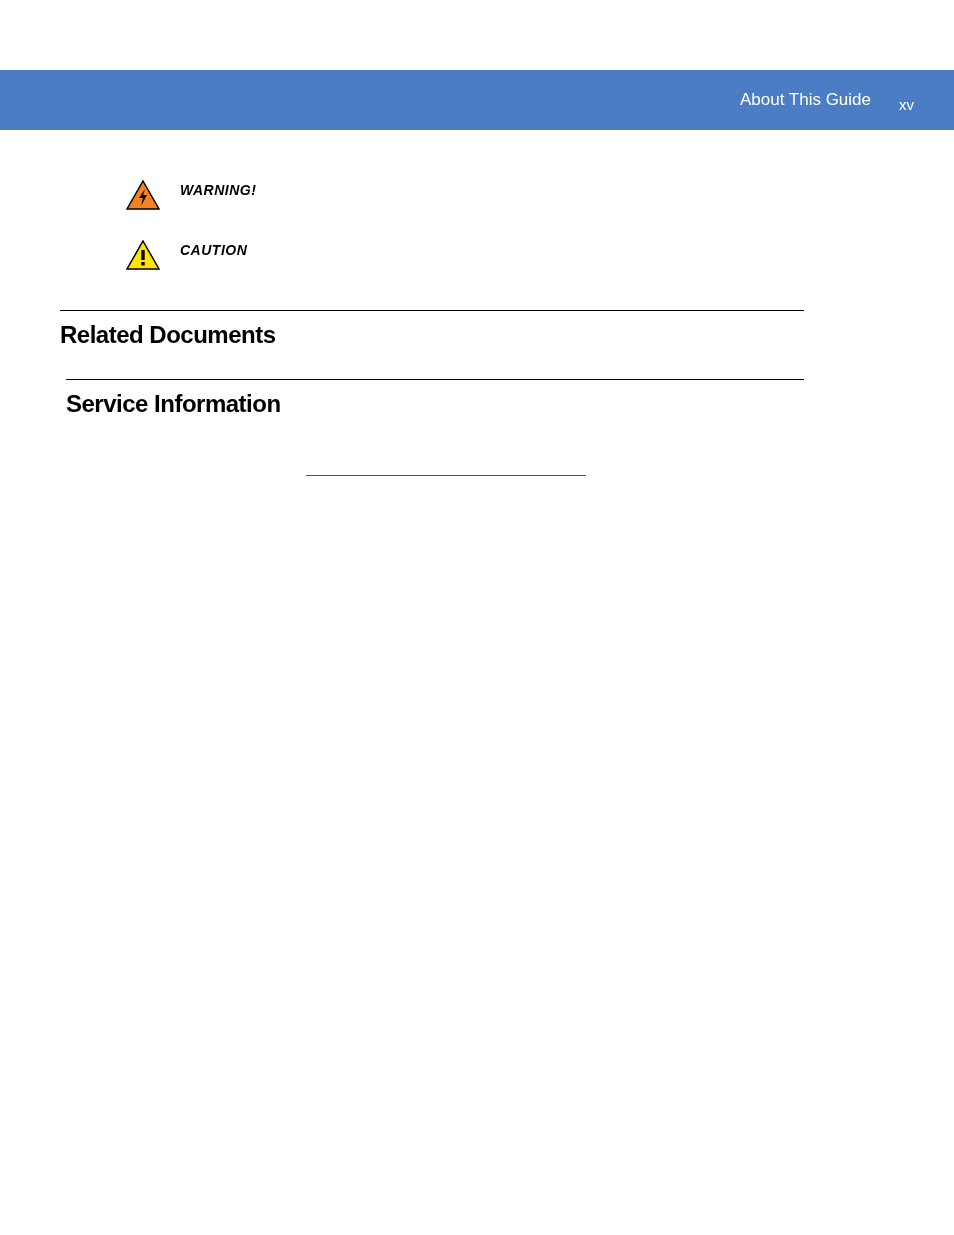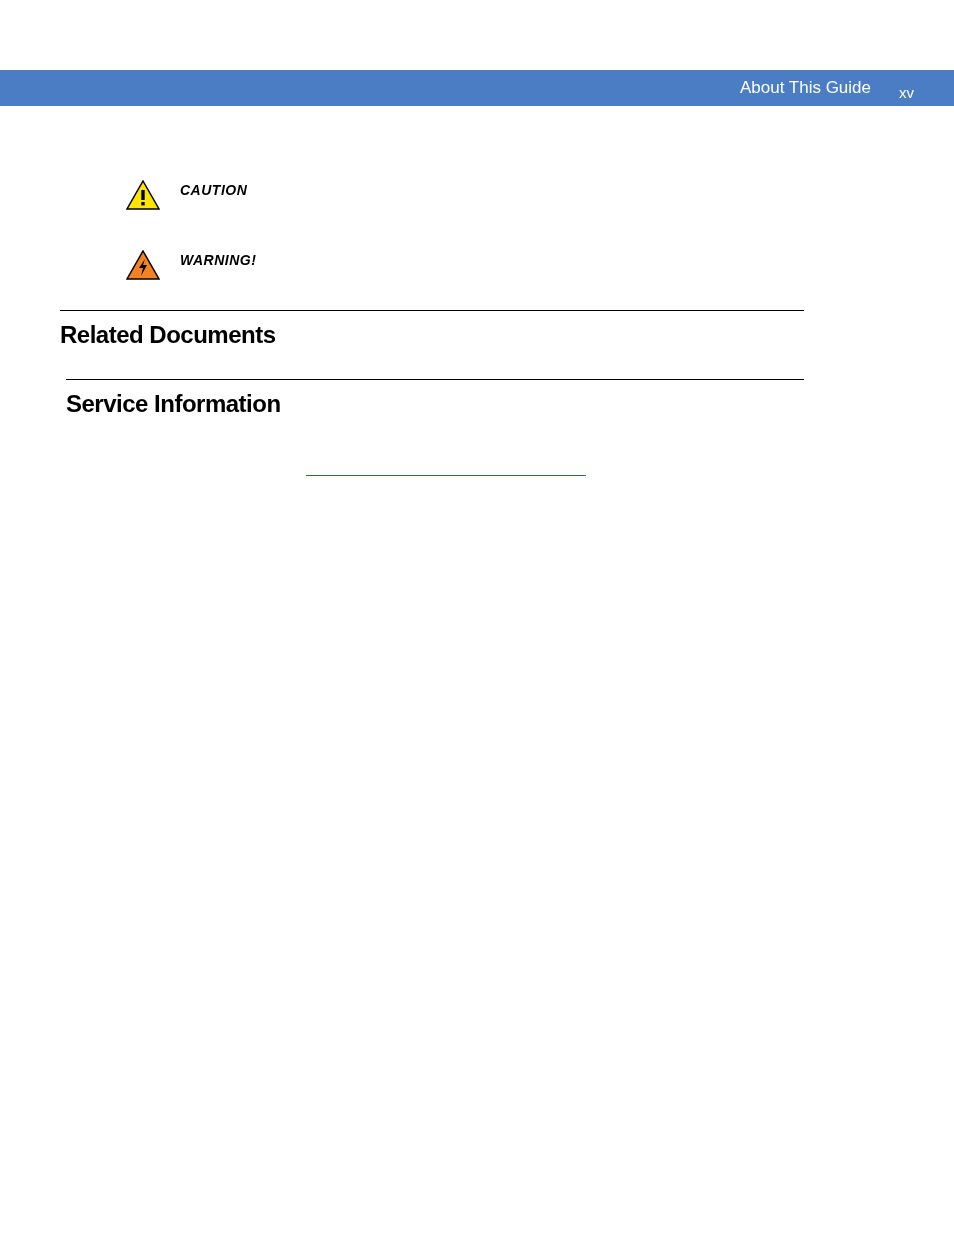--- a/index.html
+++ b/index.html
@@ -8,21 +8,21 @@
     background: #fff;
     width: 954px;
     height: 1235px;
     position: relative;
   }
   .header-bar {
     position: absolute;
     top: 70px;
     left: 0;
     right: 0;
-    height: 36px;
+    height: 60px;
     background: #4a7dc4;
     display: flex;
     align-items: center;
     justify-content: flex-end;
     padding-right: 40px;
     color: #fff;
     font-size: 17px;
   }
   .header-title { margin-right: 28px; }
   .page-num { font-size: 15px; margin-top: 8px; }
@@ -81,39 +81,39 @@
 </head>
 <body>
 
 <div class="header-bar">
   <span class="header-title">About This Guide</span>
   <span class="page-num">xv</span>
 </div>
 
 <div class="content">
 
+  <div class="callout-row" style="margin-bottom:30px;">
+    <div class="icon-wrap">
+      <svg width="34" height="30" viewBox="0 0 34 30">
+        <polygon points="17,1 33,29 1,29" fill="#f58220" stroke="#000" stroke-width="1.5"></polygon>
+        <path d="M 19 9 L 13 18 L 17 18 L 15 26 L 21 15 L 17 15 Z" fill="#000"></path>
+      </svg>
+    </div>
+    <div class="callout-label">WARNING!</div>
+  </div>
+
   <div class="callout-row">
     <div class="icon-wrap">
       <svg width="34" height="30" viewBox="0 0 34 30">
         <polygon points="17,1 33,29 1,29" fill="#ffe400" stroke="#000" stroke-width="1.5"></polygon>
         <rect x="15.3" y="10" width="3.4" height="10" fill="#000"></rect>
         <rect x="15.3" y="22" width="3.4" height="3.4" fill="#000"></rect>
       </svg>
     </div>
     <div class="callout-label">CAUTION</div>
-  </div>
-
-  <div class="callout-row" style="margin-bottom:30px;">
-    <div class="icon-wrap">
-      <svg width="34" height="30" viewBox="0 0 34 30">
-        <polygon points="17,1 33,29 1,29" fill="#f58220" stroke="#000" stroke-width="1.5"></polygon>
-        <path d="M 19 9 L 13 18 L 17 18 L 15 26 L 21 15 L 17 15 Z" fill="#000"></path>
-      </svg>
-    </div>
-    <div class="callout-label">WARNING!</div>
   </div>
 
   <div class="related-block">
     <hr class="section-divider">
     <h2 class="section-heading">Related Documents</h2>
   </div>
 
   <div class="service-block">
     <hr class="section-divider">
     <h2 class="section-heading">Service Information</h2>

